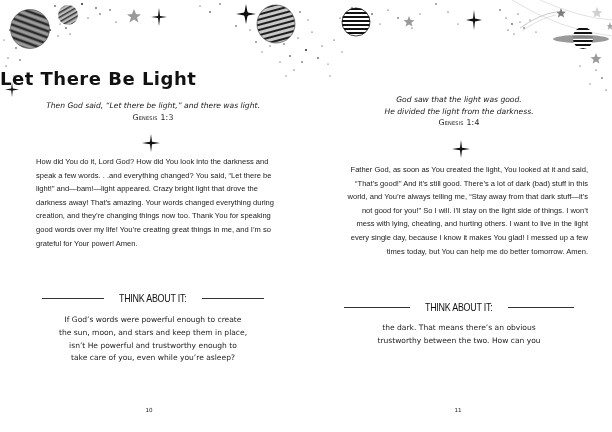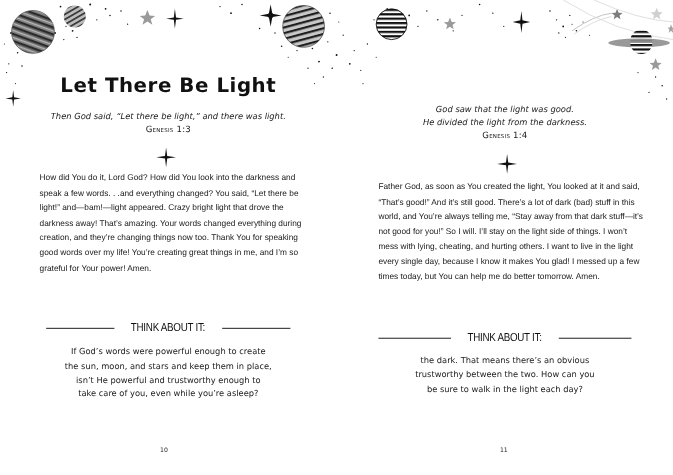--- a/index.html
+++ b/index.html
@@ -7,21 +7,21 @@
     body { position: relative; font-family: "Liberation Sans", sans-serif; color: #1a1a1a; }
 
     .spread { position: absolute; left: 0; top: 0; width: 612px; height: 432px; background: #fff; }
     .page { position: absolute; top: 0; width: 306px; height: 432px; }
     .page.left { left: 0; }
     .page.right { left: 306px; }
 
     .deco { position: absolute; left: 0; top: 0; width: 612px; height: 140px; pointer-events: none; }
 
     .title {
-      position: absolute; left: 0; width: 306px; text-align: center;
+      position: absolute; left: 0; width: 306px; 
       font-family: "DejaVu Sans", sans-serif; font-weight: bold;
       font-size: 18px; letter-spacing: 0.5px; color: #111;
     }
     .page.left .title { top: 68px; }
     .page.right .title { top: 64px; }
 
     .verse {
       position: absolute; left: 0; width: 306px; text-align: center;
       font-family: "DejaVu Sans", sans-serif; font-style: italic;
       font-size: 7.6px; line-height: 11.5px; color: #1a1a1a;
@@ -34,21 +34,21 @@
 
     .sparkle { position: absolute; width: 18px; height: 18px; }
     .page.left .sparkle.mid { left: 142px; top: 134px; }
     .page.right .sparkle.mid { left: 146px; top: 140px; }
 
     .prayer {
       position: absolute; font-family: Liberation Sans, sans-serif;
       font-size: 7.55px; line-height: 13.6px; color: #1a1a1a; text-align: left;
     }
     .page.left .prayer { left: 36px; top: 155px; width: 240px; }
-    .page.right .prayer { left: 38px; top: 163px; width: 244px; }
+    .page.right .prayer { left: 38px; top: 163px; width: 244px; text-align: right; }
 
     .think-head {
       position: absolute; left: 0; width: 306px; height: 14px;
       display: flex; align-items: center; justify-content: center;
     }
     .page.left .think-head { top: 291px; }
     .page.right .think-head { top: 300px; }
     .think-head .rule { flex: 0 0 auto; height: 1px; background: #333; }
     .page.left .think-head .rule { width: 62px; }
     .page.right .think-head .rule { width: 66px; }
@@ -278,17 +278,16 @@
     </svg>
     <p class="prayer">Father God, as soon as You created the light, You looked at it and said, “That’s good!” And it’s still good. There’s a lot of dark (bad) stuff in this world, and You’re always telling me, “Stay away from that dark stuff—it’s not good for you!” So I will. I’ll stay on the light side of things. I won’t mess with lying, cheating, and hurting others. I want to live in the light every single day, because I know it makes You glad! I messed up a few times today, but You can help me do better tomorrow. Amen.</p>
     <div class="think-head">
       <span class="rule"></span>
       <span class="label">THINK ABOUT IT:</span>
       <span class="rule"></span>
     </div>
     <div class="think-body">
       <span class="line-break">the dark. That means there’s an obvious</span>
       <span class="line-break">trustworthy between the two. How can you</span>
-      <span class="line-break">be sure to walk in the light each day?</span>
     </div>
     <div class="pnum">11</div>
   </section>
 </div>
 
 </body></html>

